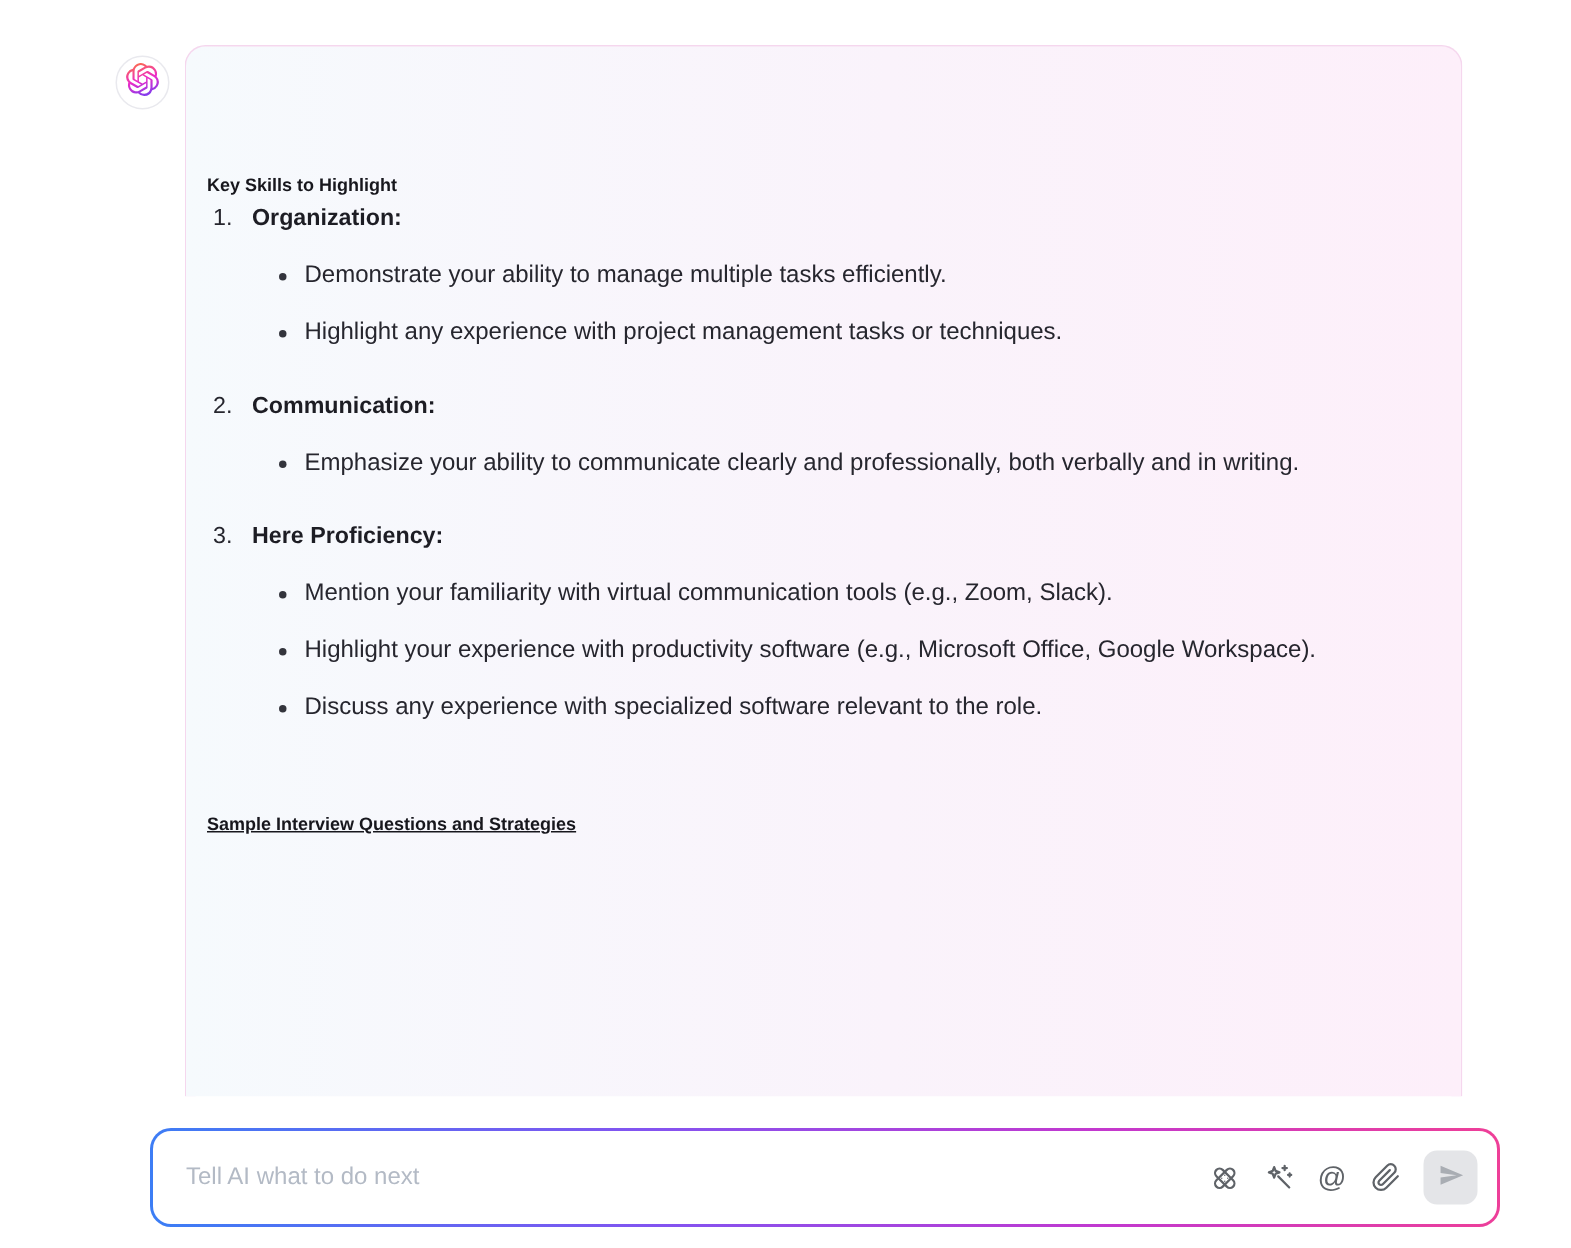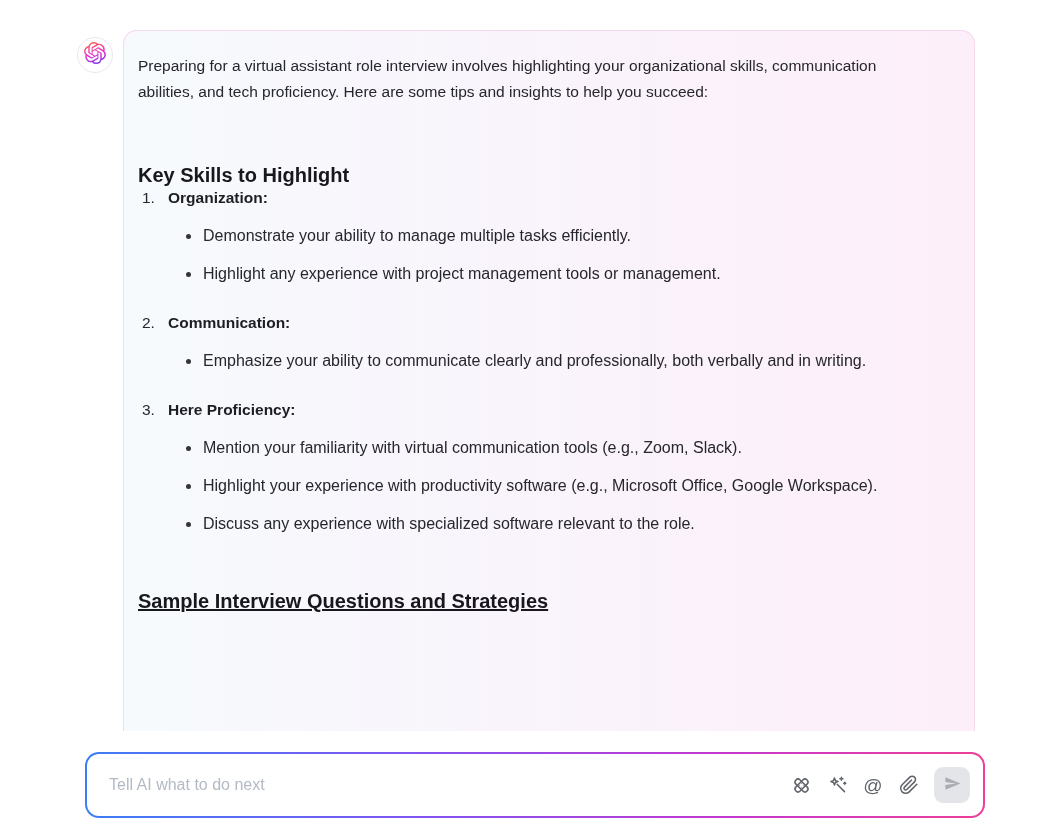--- a/index.html
+++ b/index.html
@@ -23,41 +23,41 @@
     border:1px solid #f5d7ee;border-bottom:none;
     border-radius:14px 14px 0 0;
     background:linear-gradient(90deg,#f6fafd 0%,#faf3fb 55%,#fdeffa 100%);
     padding:22px 14px 0 14px;overflow:hidden;
   }
   .intro{
     margin:0;max-width:748px;
     font-size:15.5px;line-height:26px;color:#26262e;
   }
   .section-title{
-    margin:58px 0 0 0;font-size:20px;font-weight:700;color:#17171d;line-height:24px;
+    margin:58px 0 0 0;font-size:12px;font-weight:700;color:#17171d;line-height:24px;
   }
   .section-title.second{margin-top:52px;text-decoration:underline;}
   .skills{}
   .skill{margin-bottom:25px;padding-left:4px;}
   .skill-head{font-size:15.5px;line-height:22px;color:#1d1d24;}
   .skill-num{display:inline-block;width:26px;font-weight:400;color:#26262e;}
   .skill-title{font-weight:700;}
   .skill ul{list-style:none;margin:14px 0 0 0;padding:0 0 0 44px;}
   .skill li{
     position:relative;padding-left:17px;margin-bottom:12px;
     font-size:16px;line-height:26px;color:#26262e;
   }
   .skill li::before{
     content:"";position:absolute;left:0;top:10.5px;width:5px;height:5px;
     border-radius:50%;background:#33343c;
   }
 
   
   .composer{
-    position:absolute;left:85px;top:752px;width:900px;height:66px;
+    position:absolute;left:100px;top:752px;width:900px;height:66px;
     box-sizing:border-box;border:2px solid transparent;border-radius:14px;
     background:linear-gradient(#fff,#fff) padding-box,
                linear-gradient(80deg,#3b7ef5 0%,#8453f0 38%,#c238cf 70%,#ef3f97 100%) border-box;
     display:flex;align-items:center;
   }
   .composer-input{
     flex:1;border:none;outline:none;background:transparent;
     font-family:"Liberation Sans", sans-serif;
     font-size:16px;color:#333;padding:0 0 0 22px;height:100%;
   }
@@ -86,33 +86,32 @@
           <stop offset="0.5" stop-color="#ec2cc8"></stop>
           <stop offset="1" stop-color="#7b3df0"></stop>
         </linearGradient>
       </defs>
       <path fill="url(#lg)" d="M22.2819 9.8211a5.9847 5.9847 0 0 0-.5157-4.9108 6.0462 6.0462 0 0 0-6.5098-2.9A6.0651 6.0651 0 0 0 4.9807 4.1818a5.9847 5.9847 0 0 0-3.9977 2.9 6.0462 6.0462 0 0 0 .7427 7.0966 5.98 5.98 0 0 0 .511 4.9107 6.051 6.051 0 0 0 6.5146 2.9001A5.9847 5.9847 0 0 0 13.2599 24a6.0557 6.0557 0 0 0 5.7718-4.2058 5.9894 5.9894 0 0 0 3.9977-2.9001 6.0557 6.0557 0 0 0-.7475-7.073zm-9.022 12.6081a4.4755 4.4755 0 0 1-2.8764-1.0408l.1419-.0804 4.7783-2.7582a.7948.7948 0 0 0 .3927-.6813v-6.7369l2.02 1.1686a.071.071 0 0 1 .038.052v5.5826a4.504 4.504 0 0 1-4.4945 4.4944zm-9.6607-4.1254a4.4708 4.4708 0 0 1-.5346-3.0137l.142.0852 4.783 2.7582a.7712.7712 0 0 0 .7806 0l5.8428-3.3685v2.3324a.0804.0804 0 0 1-.0332.0615L9.74 19.9502a4.4992 4.4992 0 0 1-6.1408-1.6464zM2.3408 7.8956a4.485 4.485 0 0 1 2.3655-1.9728V11.6a.7664.7664 0 0 0 .3879.6765l5.8144 3.3543-2.0201 1.1685a.0757.0757 0 0 1-.071 0l-4.8303-2.7865A4.504 4.504 0 0 1 2.3408 7.8956zm16.5963 3.8558L13.1038 8.364 15.1192 7.2a.0757.0757 0 0 1 .071 0l4.8303 2.7913a4.4944 4.4944 0 0 1-.6765 8.1042v-5.6772a.79.79 0 0 0-.407-.667zm2.0107-3.0231l-.142-.0852-4.7735-2.7818a.7759.7759 0 0 0-.7854 0L9.409 9.2297V6.8974a.0662.0662 0 0 1 .0284-.0615l4.8303-2.7866a4.4992 4.4992 0 0 1 6.6802 4.66zM8.3065 12.863l-2.02-1.1638a.0804.0804 0 0 1-.038-.0567V6.0742a4.4992 4.4992 0 0 1 7.3757-3.4537l-.142.0805L8.704 5.459a.7948.7948 0 0 0-.3927.6813zm1.0976-2.3654l2.602-1.4998 2.6069 1.4998v2.9994l-2.5974 1.4997-2.6067-1.4997z"></path>
     </svg>
   </span>
 </div>
 
 <div class="card">
-  <p class="intro">Preparing for a virtual assistant role interview involves highlighting your organizational skills, communication abilities, and tech proficiency. Here are some tips and insights to help you succeed:</p>
 
   <h2 class="section-title">Key Skills to Highlight</h2>
 
   <div class="skills">
 
     <div class="skill">
       <div class="skill-head">
         <span class="skill-num">1.</span><span class="skill-title">Organization:</span>
       </div>
       <ul>
         <li>Demonstrate your ability to manage multiple tasks efficiently.</li>
-        <li>Highlight any experience with project management tools or management.</li>
+        <li>Highlight any experience with project management tasks or techniques.</li>
       </ul>
     </div>
 
     <div class="skill">
       <div class="skill-head">
         <span class="skill-num">2.</span><span class="skill-title">Communication:</span>
       </div>
       <ul>
         <li>Emphasize your ability to communicate clearly and professionally, both verbally and in writing.</li>
       </ul>

